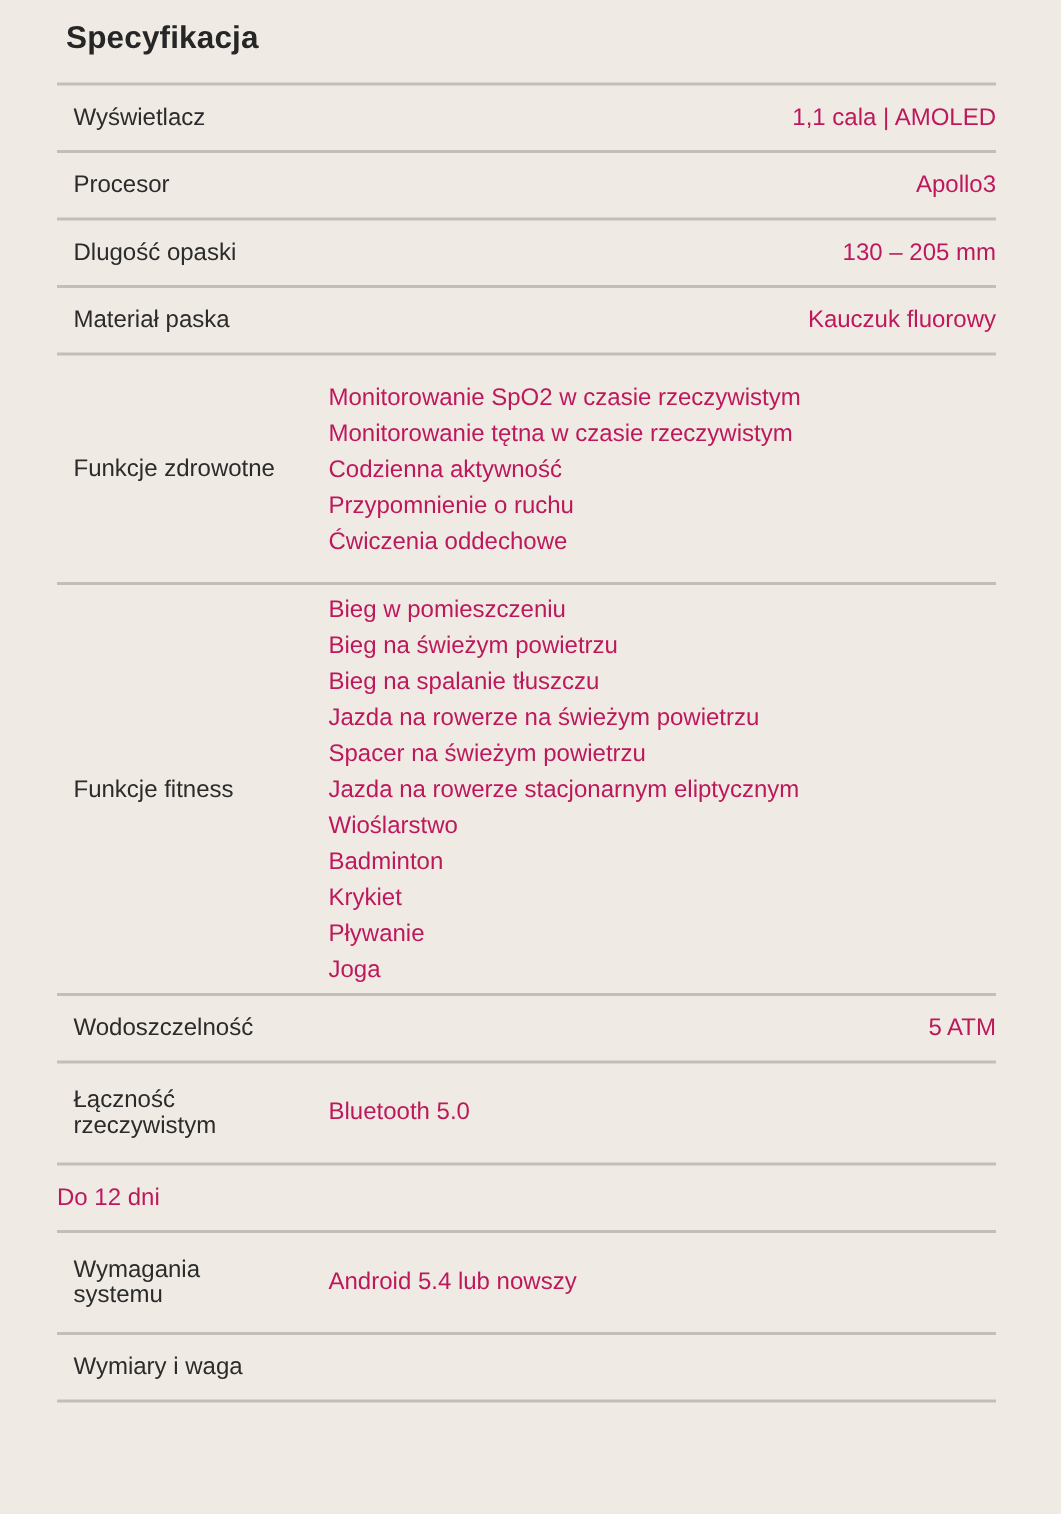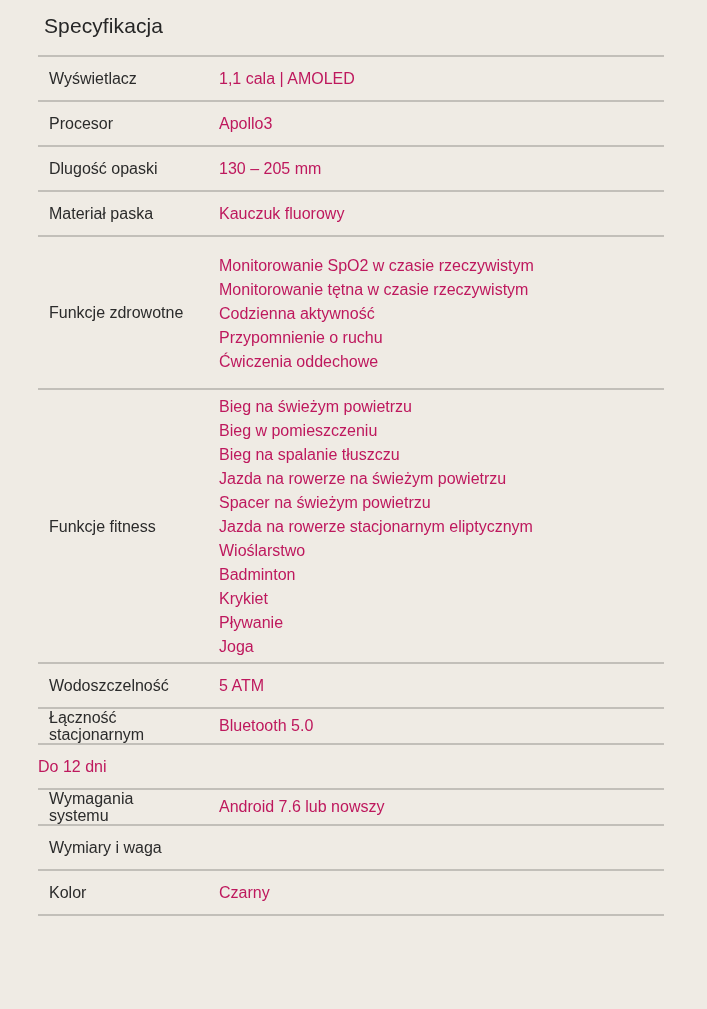--- a/index.html
+++ b/index.html
@@ -16,21 +16,21 @@
       color: #2b2b2b;
     }
     .page {
       position: absolute;
       left: 38px;
       top: 0;
       width: 626px;
     }
     .title {
       font-size: 21px;
-      font-weight: normal;
+      font-weight: bold;
       color: #262626;
       margin: 0;
       padding: 14px 0 0 6px;
       height: 40px;
       box-sizing: border-box;
       letter-spacing: 0.1px;
     }
     .spec-table {
       margin-top: 15px;
       border-top: 2px solid #c2bfb9;
@@ -57,22 +57,22 @@
     }
     .value-list {
       display: flex;
       flex-direction: column;
       padding: 7px 0 5px 0;
     }
     .value-list span {
       display: block;
       line-height: 24px;
     }
-    .h-single { height: 45px; }
-    .h-double { height: 36px; }
+    .h-single { height: 45px; justify-content: space-between; }
+    .h-double { height: 68px; }
   </style>
 </head>
 <body>
 
 <div class="page">
   <h2 class="title">Specyfikacja</h2>
 
   <div class="spec-table">
 
     <div class="row h-single">
@@ -102,63 +102,59 @@
         <span>Monitorowanie tętna w czasie rzeczywistym</span>
         <span>Codzienna aktywność</span>
         <span>Przypomnienie o ruchu</span>
         <span>Ćwiczenia oddechowe</span>
       </div>
     </div>
 
     <div class="row" style="height:274px;">
       <div class="label">Funkcje fitness</div>
       <div class="value value-list">
+        <span>Bieg w pomieszczeniu</span>
         <span>Bieg na świeżym powietrzu</span>
-        <span>Bieg w pomieszczeniu</span>
         <span>Bieg na spalanie tłuszczu</span>
         <span>Jazda na rowerze na świeżym powietrzu</span>
         <span>Spacer na świeżym powietrzu</span>
         <span>Jazda na rowerze stacjonarnym eliptycznym</span>
         <span>Wioślarstwo</span>
         <span>Badminton</span>
         <span>Krykiet</span>
         <span>Pływanie</span>
         <span>Joga</span>
       </div>
     </div>
 
     <div class="row h-single">
       <div class="label">Wodoszczelność</div>
       <div class="value">5 ATM</div>
     </div>
 
     <div class="row h-double">
       <div class="label">
         <span style="display:block">Łączność</span>
-        <span style="display:block">stacjonarnym</span>
+        <span style="display:block">rzeczywistym</span>
       </div>
       <div class="value">Bluetooth 5.0</div>
     </div>
 
 
     <div class="row h-single">
       <div class="value">Do 12 dni</div>
     </div>
 
     <div class="row h-double">
       <div class="label">
         <span style="display:block">Wymagania</span>
         <span style="display:block">systemu</span>
       </div>
-      <div class="value">Android 7.6 lub nowszy</div>
+      <div class="value">Android 5.4 lub nowszy</div>
     </div>
 
     <div class="row h-single">
       <div class="label">Wymiary i waga</div>
     </div>
 
-    <div class="row h-single">
-      <div class="label">Kolor</div>
-      <div class="value">Czarny</div>
-    </div>
 
   </div>
 </div>
 
 </body></html>

